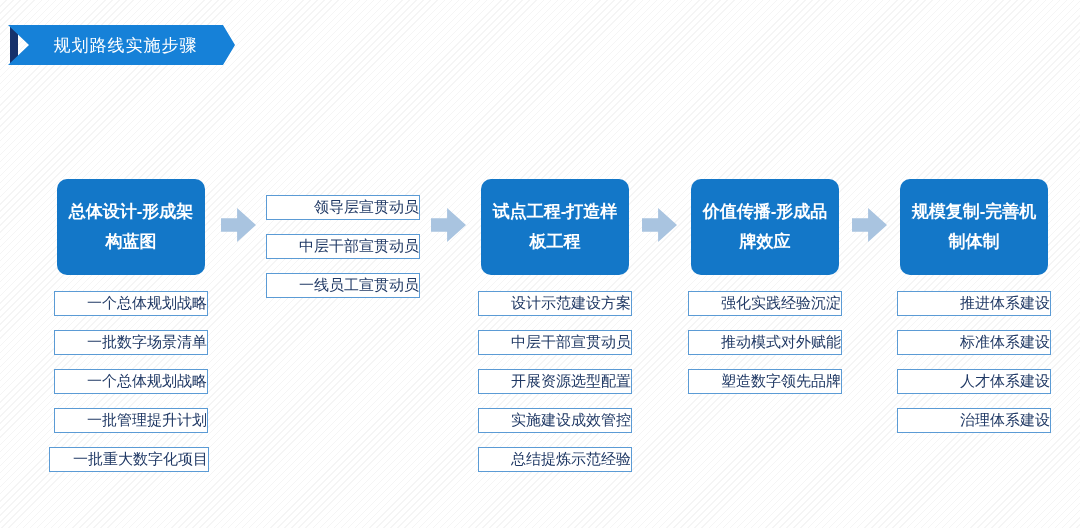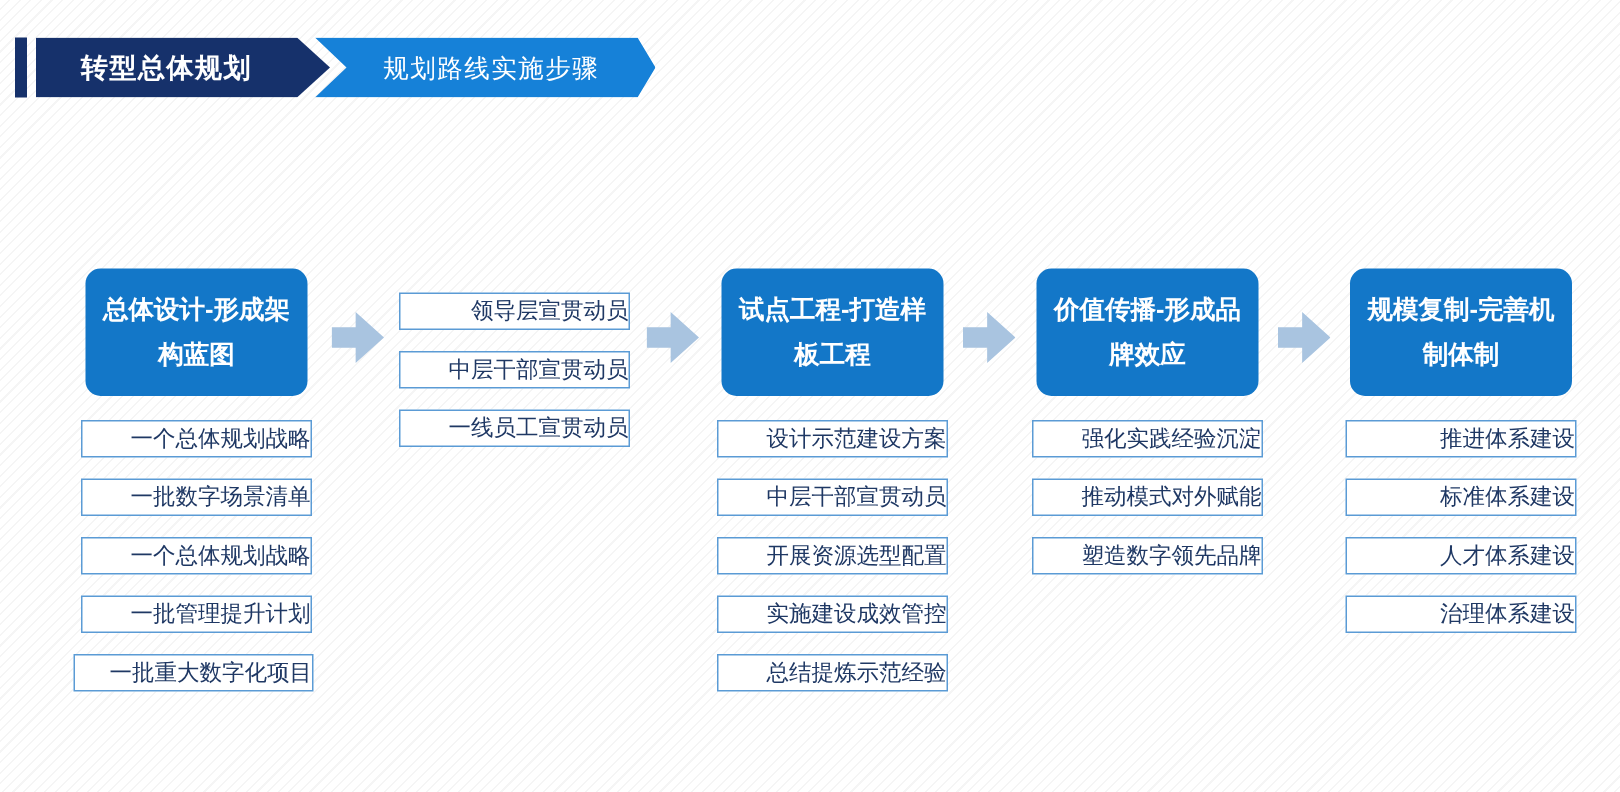--- a/index.html
+++ b/index.html
@@ -51,21 +51,21 @@
   .flow{position:absolute;inset:0;}
   .column{
     position:absolute;top:179px;width:154px;
   }
   .column:nth-child(1){left:54px;}
   .column:nth-child(2){left:266px;}
   .column:nth-child(3){left:478px;}
   .column:nth-child(4){left:688px;}
   .column:nth-child(5){left:897px;}
   .stage-box{
-    width:148px;height:85px;margin:0 auto;
+    width:148px;height:96px;margin:0 auto;
     background:var(--box-blue);
     border-radius:10px;
     display:flex;align-items:center;justify-content:center;
     text-align:center;
     color:#ffffff;font-size:17px;font-weight:bold;line-height:30px;
     padding:0 9px;
   }
   .items{margin-top:16px;}
   .item{
     width:100%;height:25px;margin-bottom:14px;
@@ -88,23 +88,20 @@
   .arrow:nth-child(3){left:642px;}
   .arrow:nth-child(4){left:852px;}
 </style>
 </head>
 <body>
 
 <div class="page">
 
   <div class="header">
     <div class="accent-bar"></div>
-    <div class="tab tab-dark">
-      <span>转型总体规划</span>
-    </div>
     <div class="tab tab-light">
       <span>规划路线实施步骤</span>
     </div>
   </div>
 
   <div class="flow" id="flow">
   <div class="column">
     <div class="stage-box">
       <span class="stage-title">总体设计-形成架构蓝图</span>
     </div>

